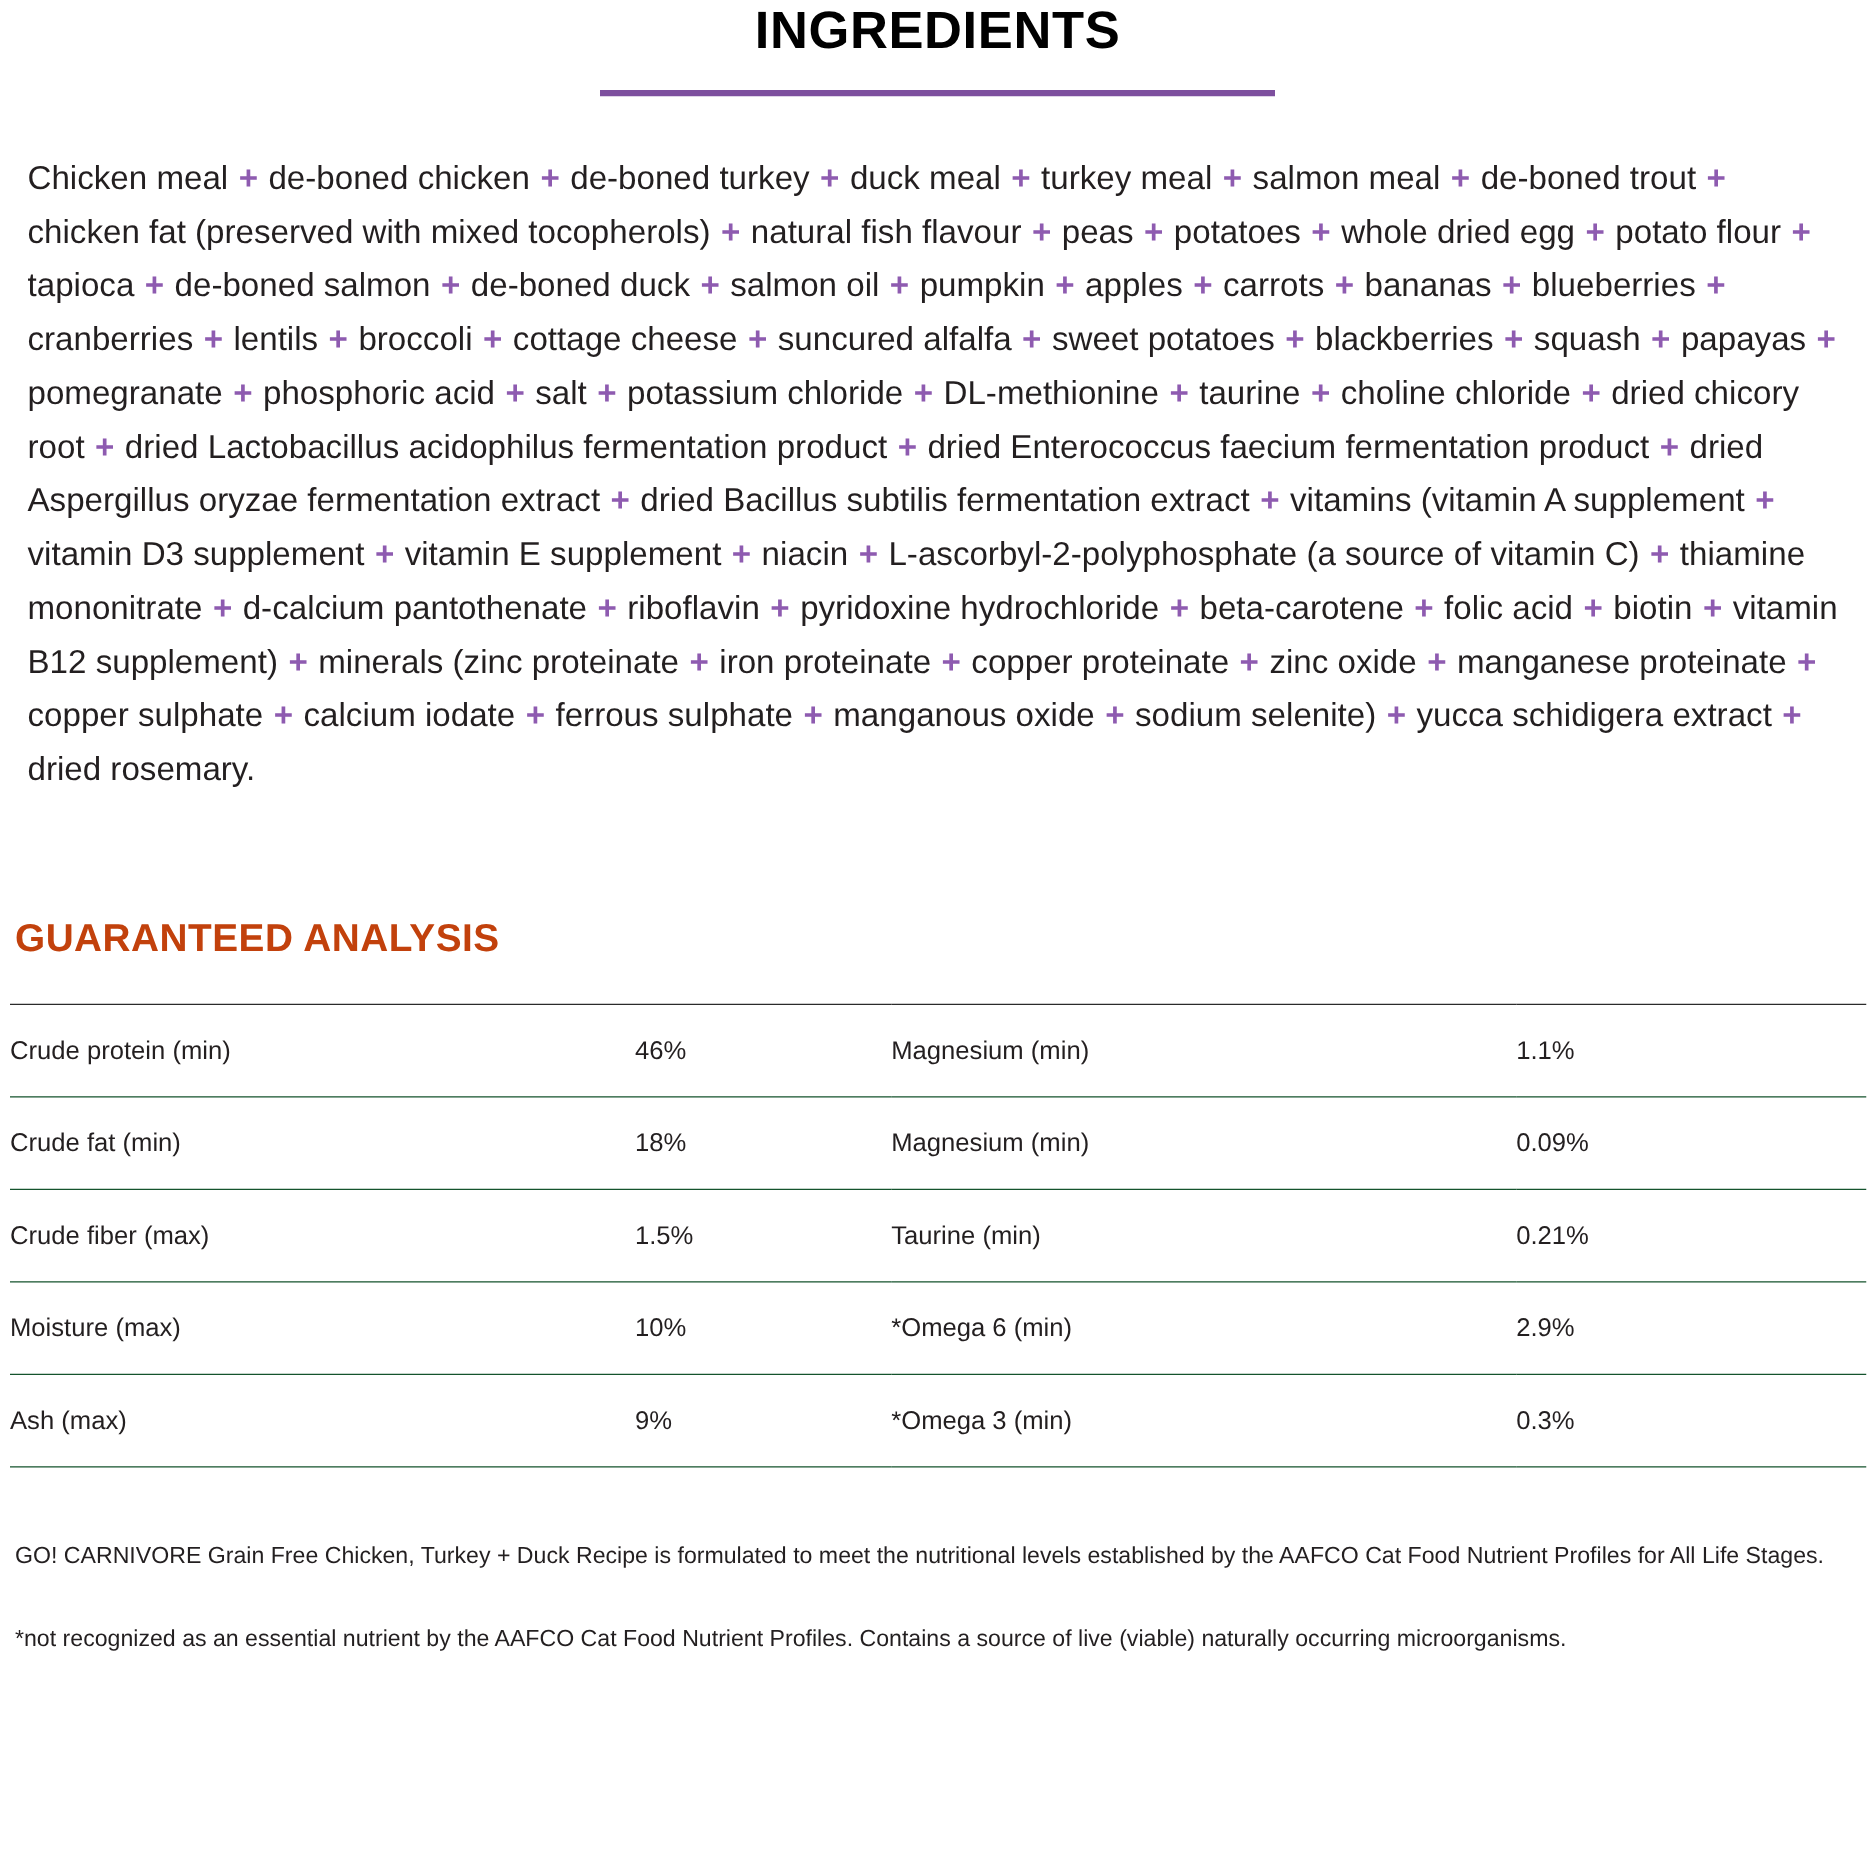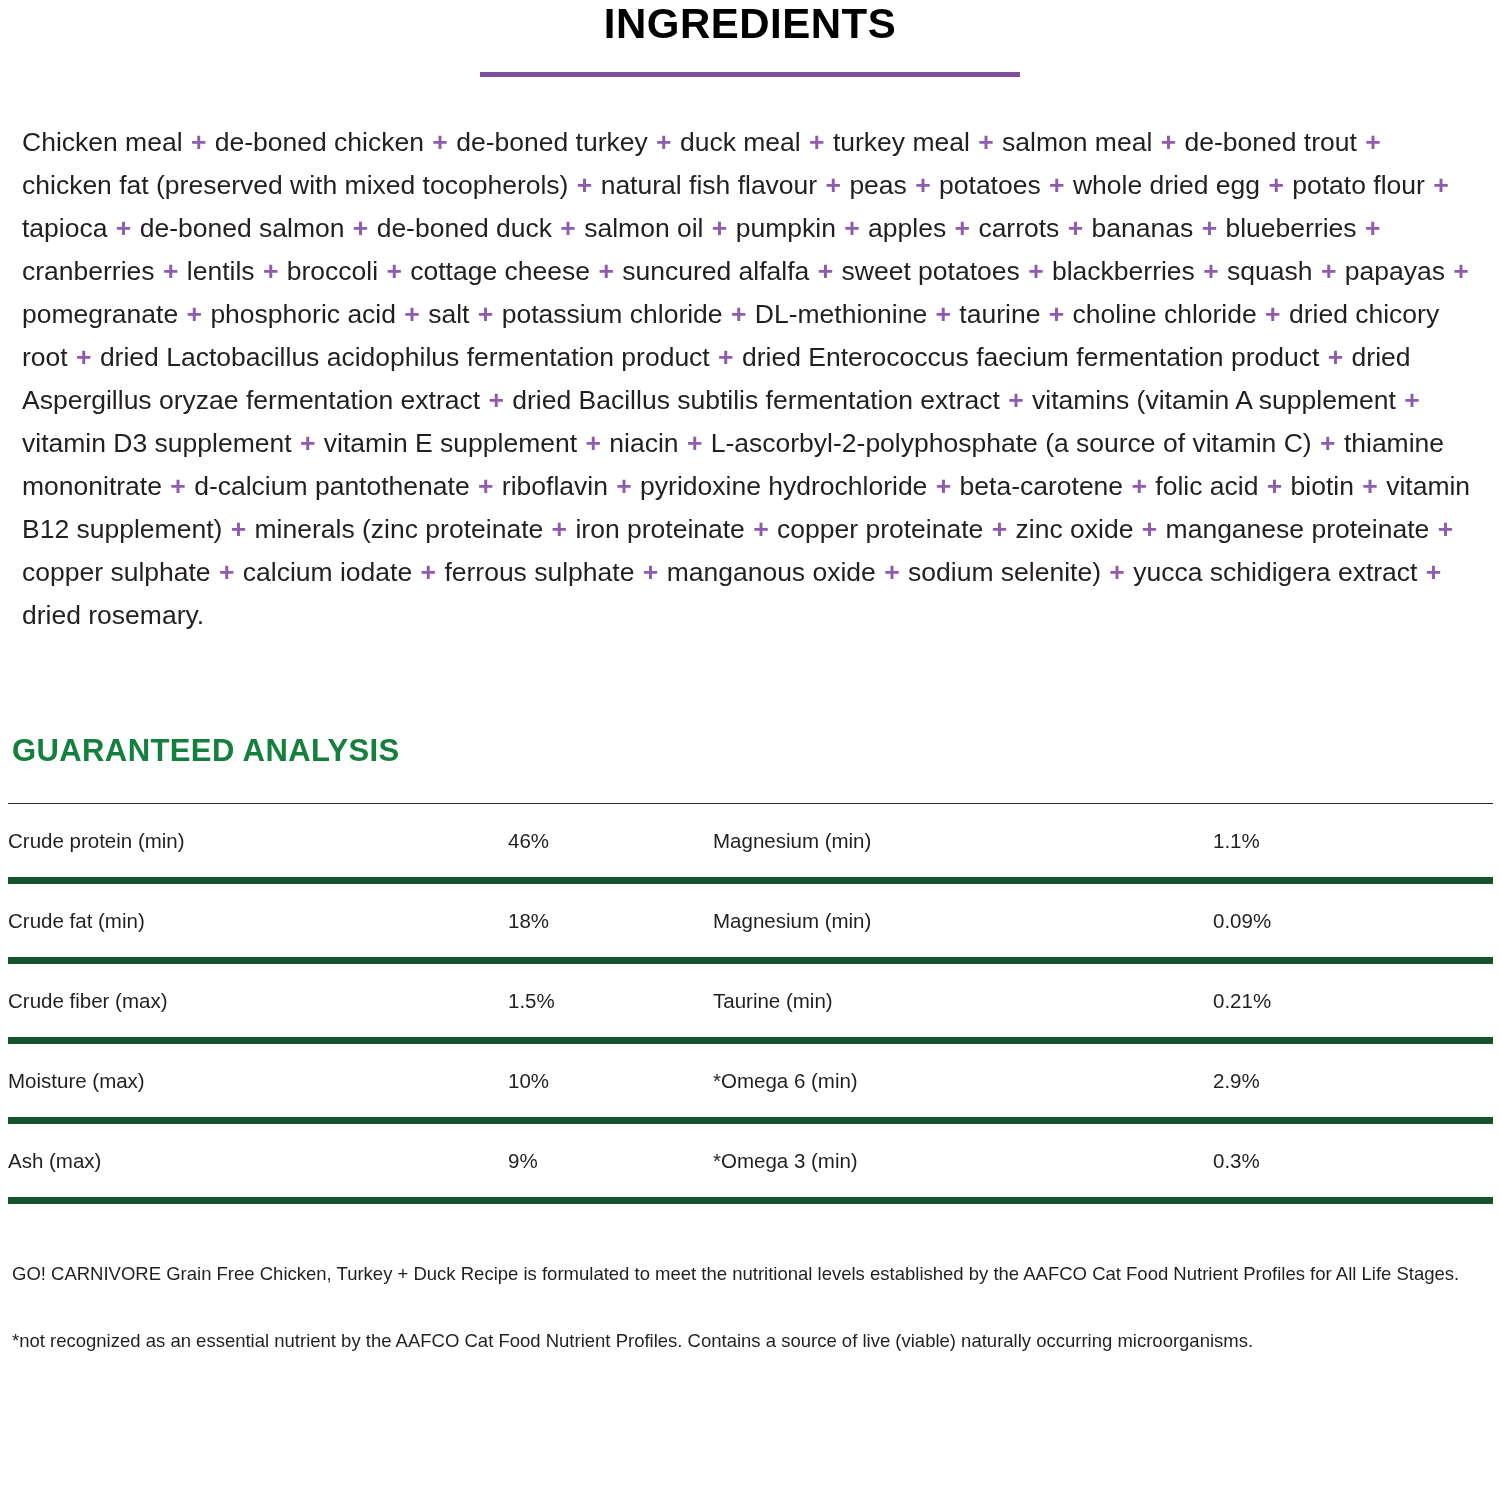--- a/index.html
+++ b/index.html
@@ -53,34 +53,34 @@
     font-weight: 700;
     padding: 0 1px;
   }
 
   
   .ga-title {
     margin: 96px 0 0 4px;
     font-size: 31px;
     font-weight: 700;
     letter-spacing: 0.4px;
-    color: #15803d;
+    color: #c2410c;
   }
 
   table.ga {
     width: 1485px;
     border-collapse: collapse;
     margin-top: 34px;
     table-layout: fixed;
   }
   table.ga td {
     font-size: 20.5px;
     color: #231f20;
     padding: 25px 0 24px 0;
-    border-bottom: 7px solid #14532d;
+    border-bottom: 1px solid #14532d;
     vertical-align: middle;
   }
   td.c1 { width: 500px; padding-left: 4px; }
   td.c2 { width: 205px; }
   td.c3 { width: 500px; }
   td.c4 { width: 280px; }
   tr.ga-row:first-child td { border-top: 1px solid #2b2b2b; }
 
   td.micro-label { width: 1180px; padding-left: 4px; }
   td.micro-value { width: 305px; text-align: left; }

